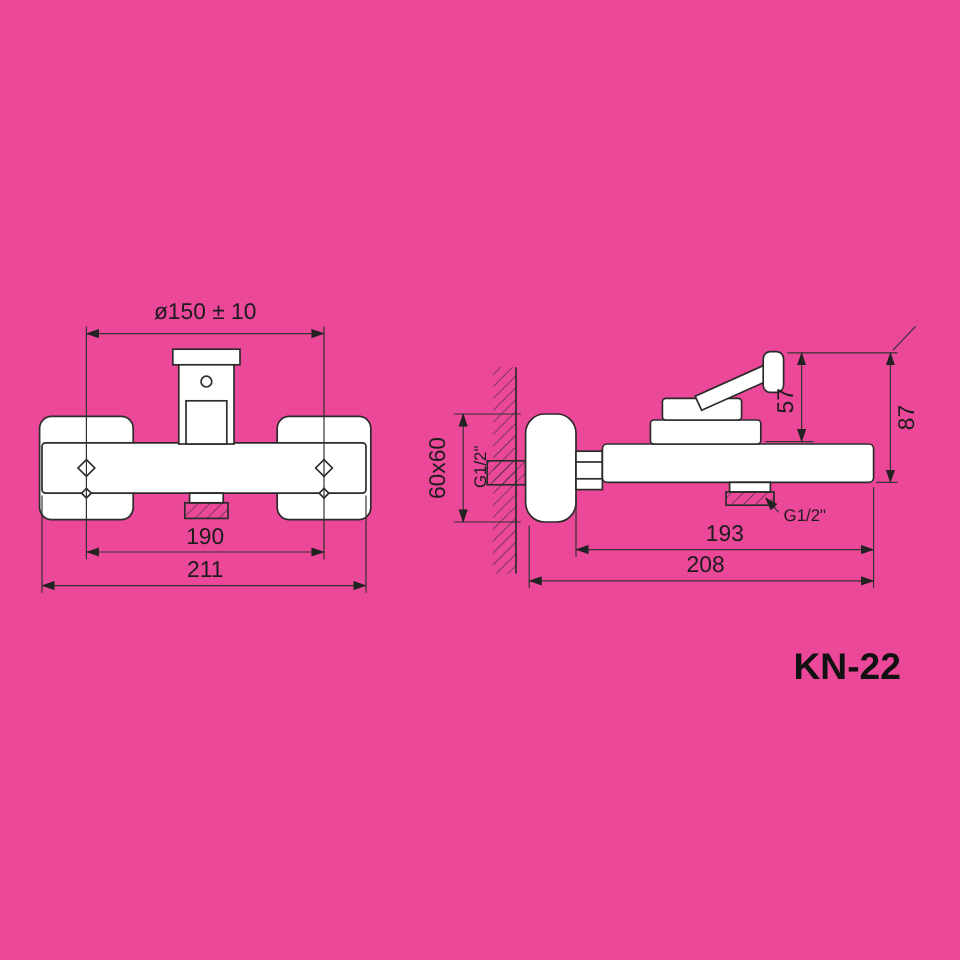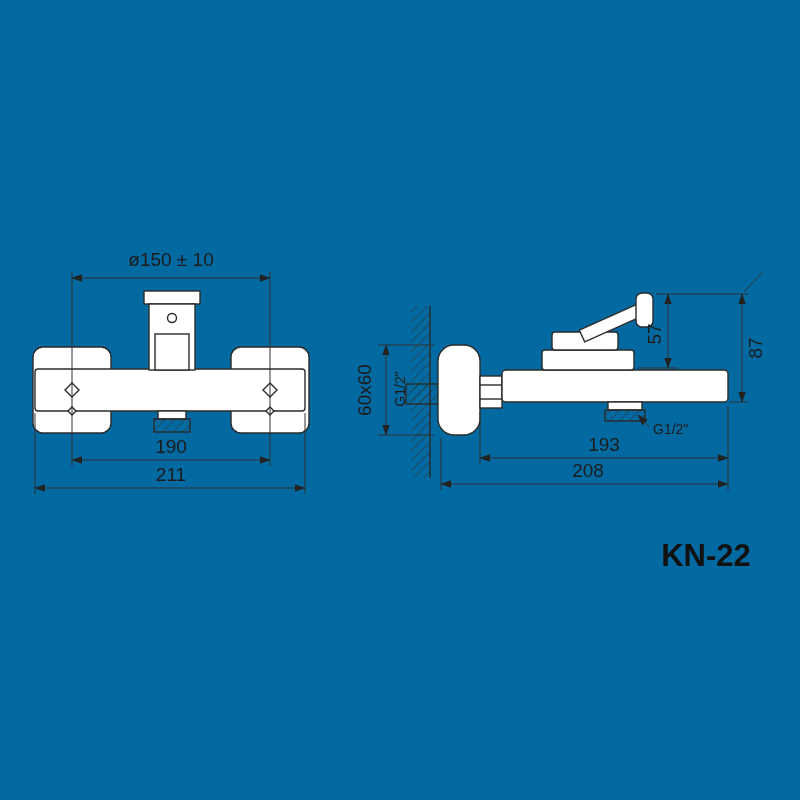--- a/index.html
+++ b/index.html
@@ -4,21 +4,21 @@
 <style>
   html, body {
     margin: 0;
     padding: 0;
     background: #ffffff;
   }
   .canvas {
     position: relative;
     width: 800px;
     height: 800px;
-    background: #0369a1;
+    background: #ec4899;
     overflow: hidden;
   }
   svg text {
     font-family: "Liberation Sans", "DejaVu Sans", sans-serif;
     fill: #1c1c1c;
   }
   .dim  { font-size: 19px; }
   .dim-sm { font-size: 14px; }
   .model { font-size: 31px; font-weight: 600; fill: #111; }
 </style>

